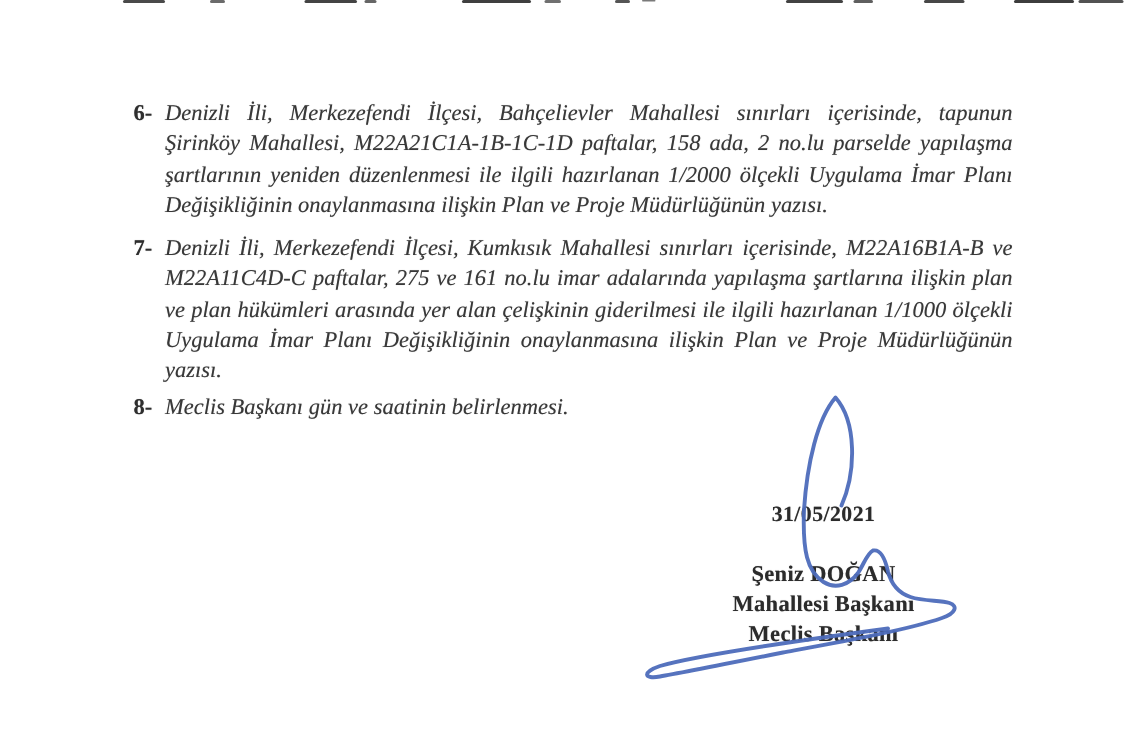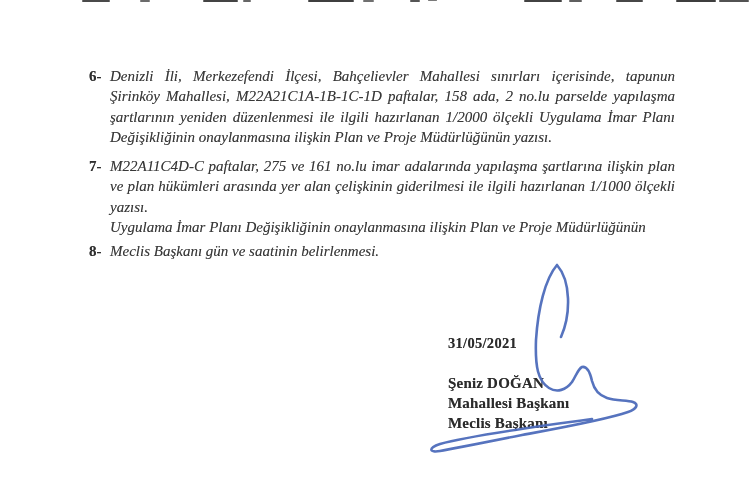--- a/index.html
+++ b/index.html
@@ -65,20 +65,21 @@
   .item-text .line:last-child {
     text-align: center;
     text-align-last: left;
   }
   
   .sign-block {
     position: absolute;
     left: 448px;
     top: 333px;
     width: 202px;
+    text-align: center;
     color: #2b2b2b;
   }
   .sign-date {
     font-size: 14.5px;
     font-weight: bold;
     line-height: 20px;
     letter-spacing: 0.3px;
     text-shadow: 0 0 0.5px rgba(40,40,40,0.5);
   }
   .sign-names {
@@ -123,24 +124,25 @@
         <div class="item-text">
           <div class="line">Denizli İli, Merkezefendi İlçesi, Bahçelievler Mahallesi sınırları içerisinde, tapunun</div>
           <div class="line">Şirinköy Mahallesi, M22A21C1A-1B-1C-1D paftalar, 158 ada, 2 no.lu parselde yapılaşma</div>
           <div class="line">şartlarının yeniden düzenlenmesi ile ilgili hazırlanan 1/2000 ölçekli Uygulama İmar Planı</div>
           <div class="line">Değişikliğinin onaylanmasına ilişkin Plan ve Proje Müdürlüğünün yazısı.</div>
         </div>
       </div>
       <div class="item gap-7">
         <div class="item-number">7-</div>
         <div class="item-text">
+          <div class="line">Denizli İli, Merkezefendi İlçesi, Kumkısık Mahallesi sınırları içerisinde, M22A16B1A-B ve</div>
           <div class="line">M22A11C4D-C paftalar, 275 ve 161 no.lu imar adalarında yapılaşma şartlarına ilişkin plan</div>
           <div class="line">ve plan hükümleri arasında yer alan çelişkinin giderilmesi ile ilgili hazırlanan 1/1000 ölçekli</div>
+          <div class="line">Uygulama İmar Planı Değişikliğinin onaylanmasına ilişkin Plan ve Proje Müdürlüğünün</div>
           <div class="line">yazısı.</div>
-          <div class="line">Uygulama İmar Planı Değişikliğinin onaylanmasına ilişkin Plan ve Proje Müdürlüğünün</div>
         </div>
       </div>
       <div class="item gap-8">
         <div class="item-number">8-</div>
         <div class="item-text">
           <div class="line">Meclis Başkanı gün ve saatinin belirlenmesi.</div>
         </div>
       </div>
     </div>
 

